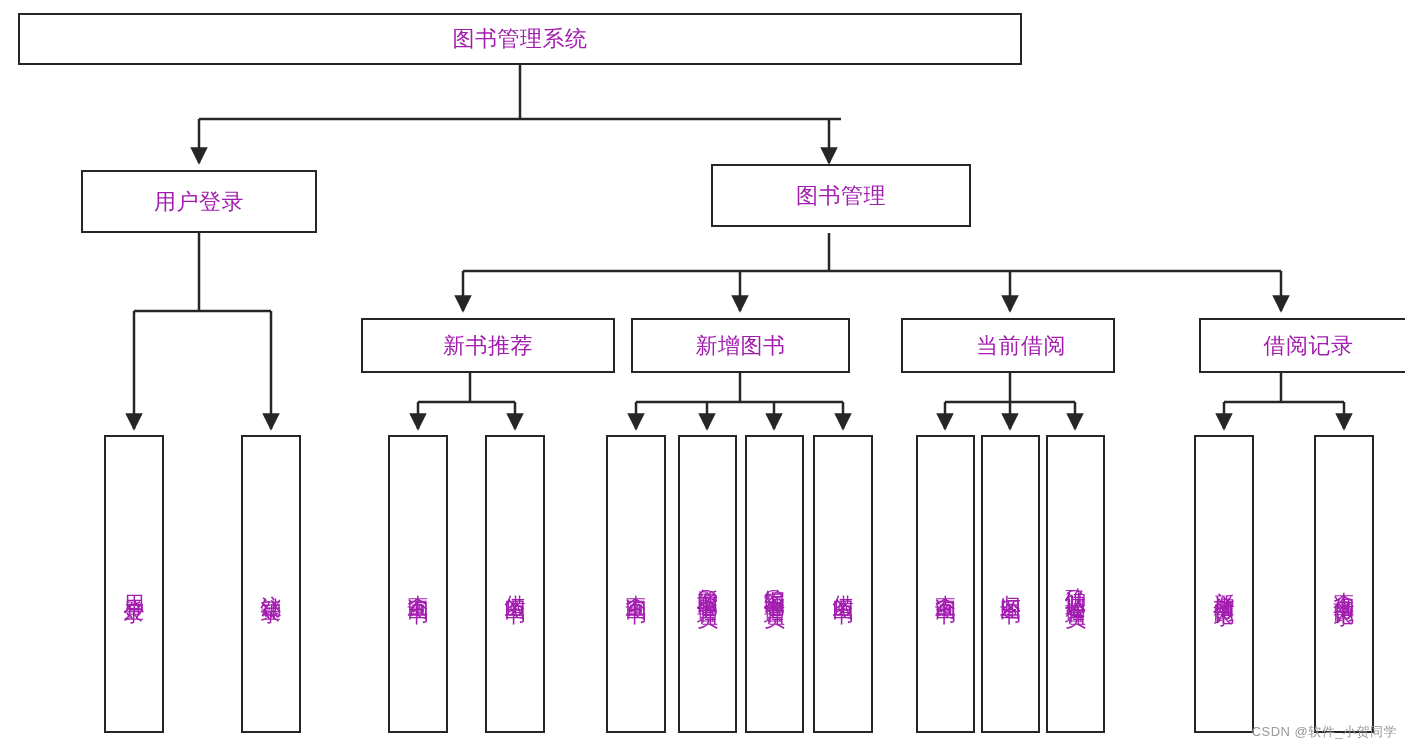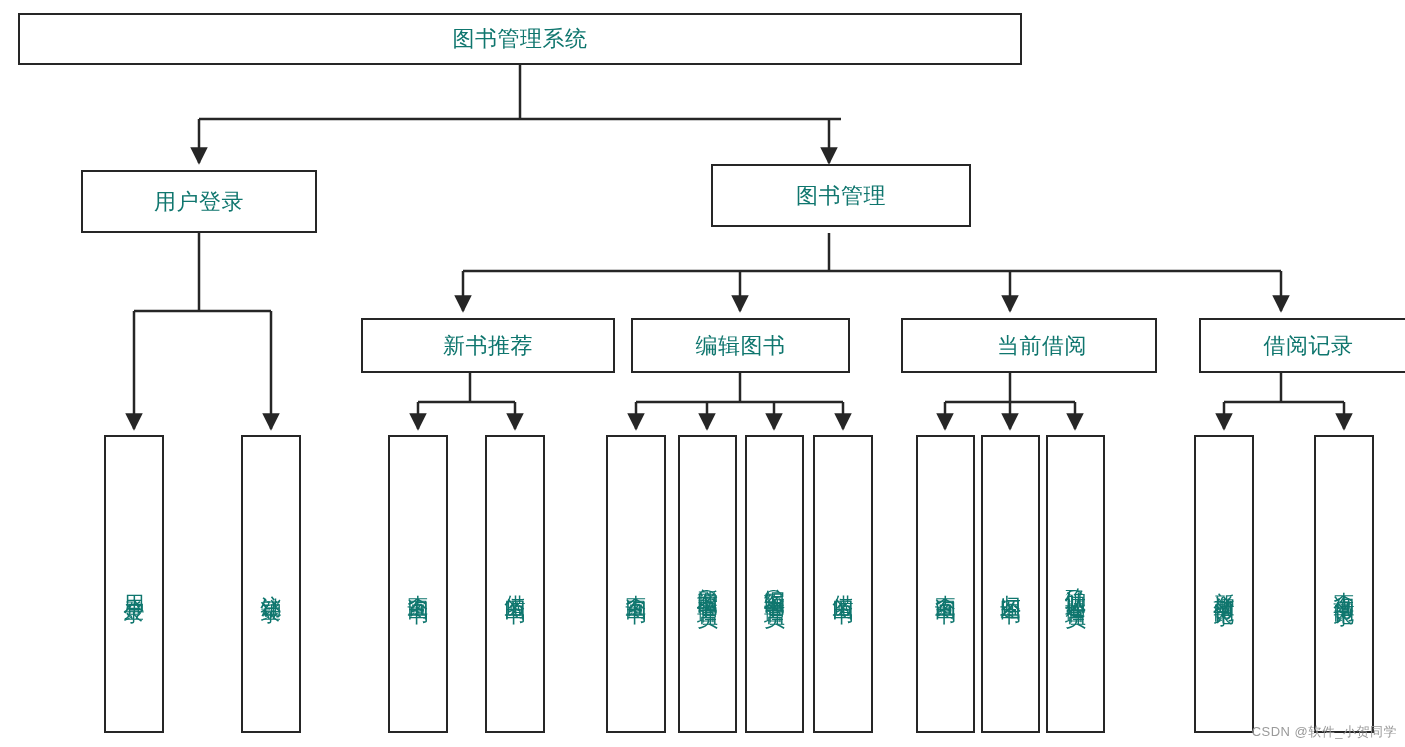--- a/index.html
+++ b/index.html
@@ -30,21 +30,21 @@
     position: absolute;
     box-sizing: border-box;
     border: 2.5px solid #262626;
     background: #ffffff;
     display: flex;
     align-items: center;
     justify-content: center;
     overflow: hidden;
   }
   .node-label {
-    color: #0f766e;
+    color: #a21caf;
     line-height: 1.18;
     text-align: center;
     white-space: nowrap;
     letter-spacing: 0.5px;
   }
   .horiz .node-label {
     font-size: 22px;
   }
   .vert .node-label {
     font-size: 21px;
@@ -127,23 +127,23 @@
     <span class="node-label">用户登录</span>
   </div>
   <div class="node-box horiz" style="left:711px; top:164px; width:260px; height:63px;">
     <span class="node-label">图书管理</span>
   </div>
 
   <div class="node-box horiz" style="left:361px; top:318px; width:254px; height:55px;">
     <span class="node-label">新书推荐</span>
   </div>
   <div class="node-box horiz" style="left:631px; top:318px; width:219px; height:55px;">
-    <span class="node-label">编辑图书</span>
+    <span class="node-label">新增图书</span>
   </div>
-  <div class="node-box horiz" style="left:901px; top:318px; width:256px; height:55px;padding-left:26px;">
+  <div class="node-box horiz" style="left:901px; top:318px; width:214px; height:55px;padding-left:26px;">
     <span class="node-label">当前借阅</span>
   </div>
   <div class="node-box horiz" style="left:1171px; top:318px; width:219px; height:55px;margin-left:28px;">
     <span class="node-label">借阅记录</span>
   </div>
 
   <div class="node-box vert" style="left:104px; top:435px; width:60px; height:298px;">
     <span class="node-label">用户登录</span>
   </div>
   <div class="node-box vert" style="left:241px; top:435px; width:60px; height:298px;">

